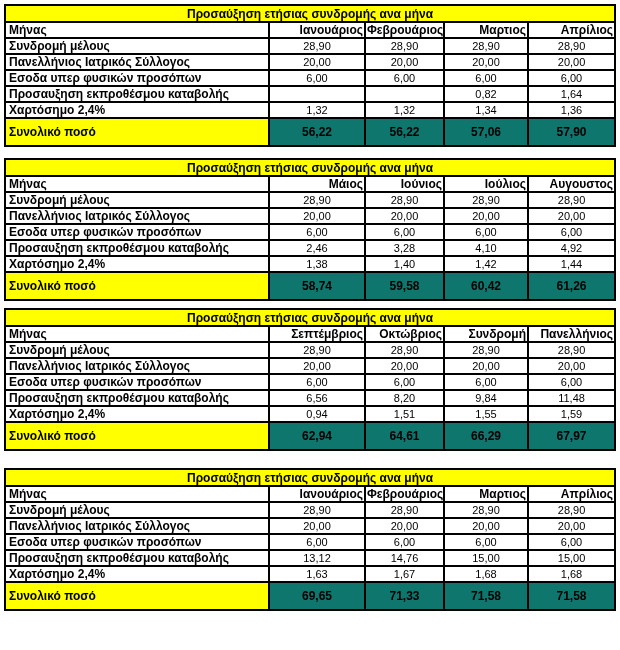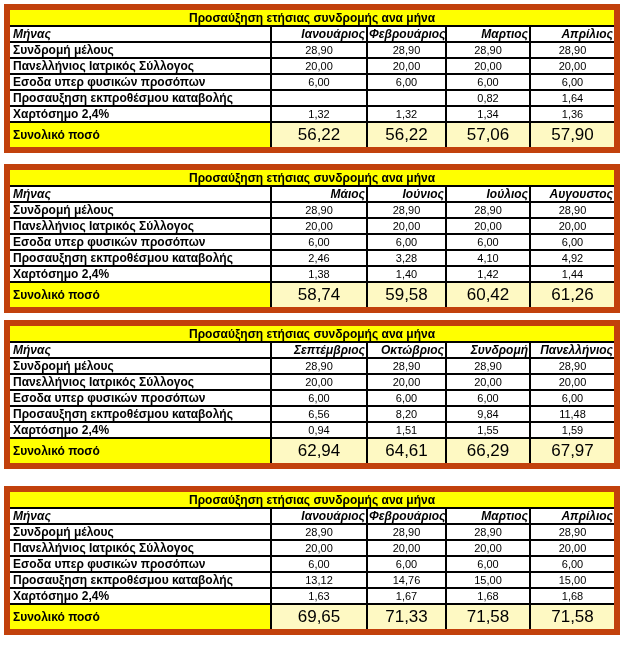--- a/index.html
+++ b/index.html
@@ -23,21 +23,21 @@
   .section-heading {
     margin: 29px 0 0 5px;
     font-size: 12.5px;
     font-weight: bold;
     letter-spacing: 0.2px;
   }
   table.grid {
     border-collapse: collapse;
     table-layout: fixed;
     width: 610px;
-    border: 6px solid #c2410c;
+    border: 2px solid #c2410c;
   }
   table.grid th, table.grid td {
     border: 2px solid #000000;
     padding: 0 3px;
     overflow: hidden;
     white-space: nowrap;
   }
   .title-row th {
     background: #ffff00;
     font-size: 12px;
@@ -45,21 +45,20 @@
     text-align: center;
     height: 15px;
     border-bottom: 3px solid #000000;
   }
   .head-row th {
     font-weight: bold;
     font-size: 12px;
     height: 14px;
     border-bottom: 3px solid #000000;
     background: #ffffff;
-    font-style: italic;
   }
   .head-row th.head-label { text-align: left; }
   .head-row th.month { text-align: right; padding: 0 1px; }
   th.label, th.head-label { border-right: 3px solid #000000; }
   .data-row { height: 15px; }
   .data-row th.label {
     text-align: left;
     font-weight: bold;
     font-size: 12px;
     background: #ffffff;
@@ -72,23 +71,23 @@
   }
   .total-row { height: 28px; }
   .total-row th.label {
     text-align: left;
     font-weight: bold;
     font-size: 12px;
     background: #ffff00;
   }
   .total-row td.val {
     text-align: center;
-    font-size: 17px;
-    font-weight: normal;
-    background: #fef9c3;
+    font-size: 12px;
+    font-weight: bold;
+    background: #0f766e;
   }
 </style>
 </head>
 <body>
 
 <div class="page">
   <div class="tbl-slot" id="slot-0">
   <table class="grid">
     <colgroup>
       <col style="width:264px">

